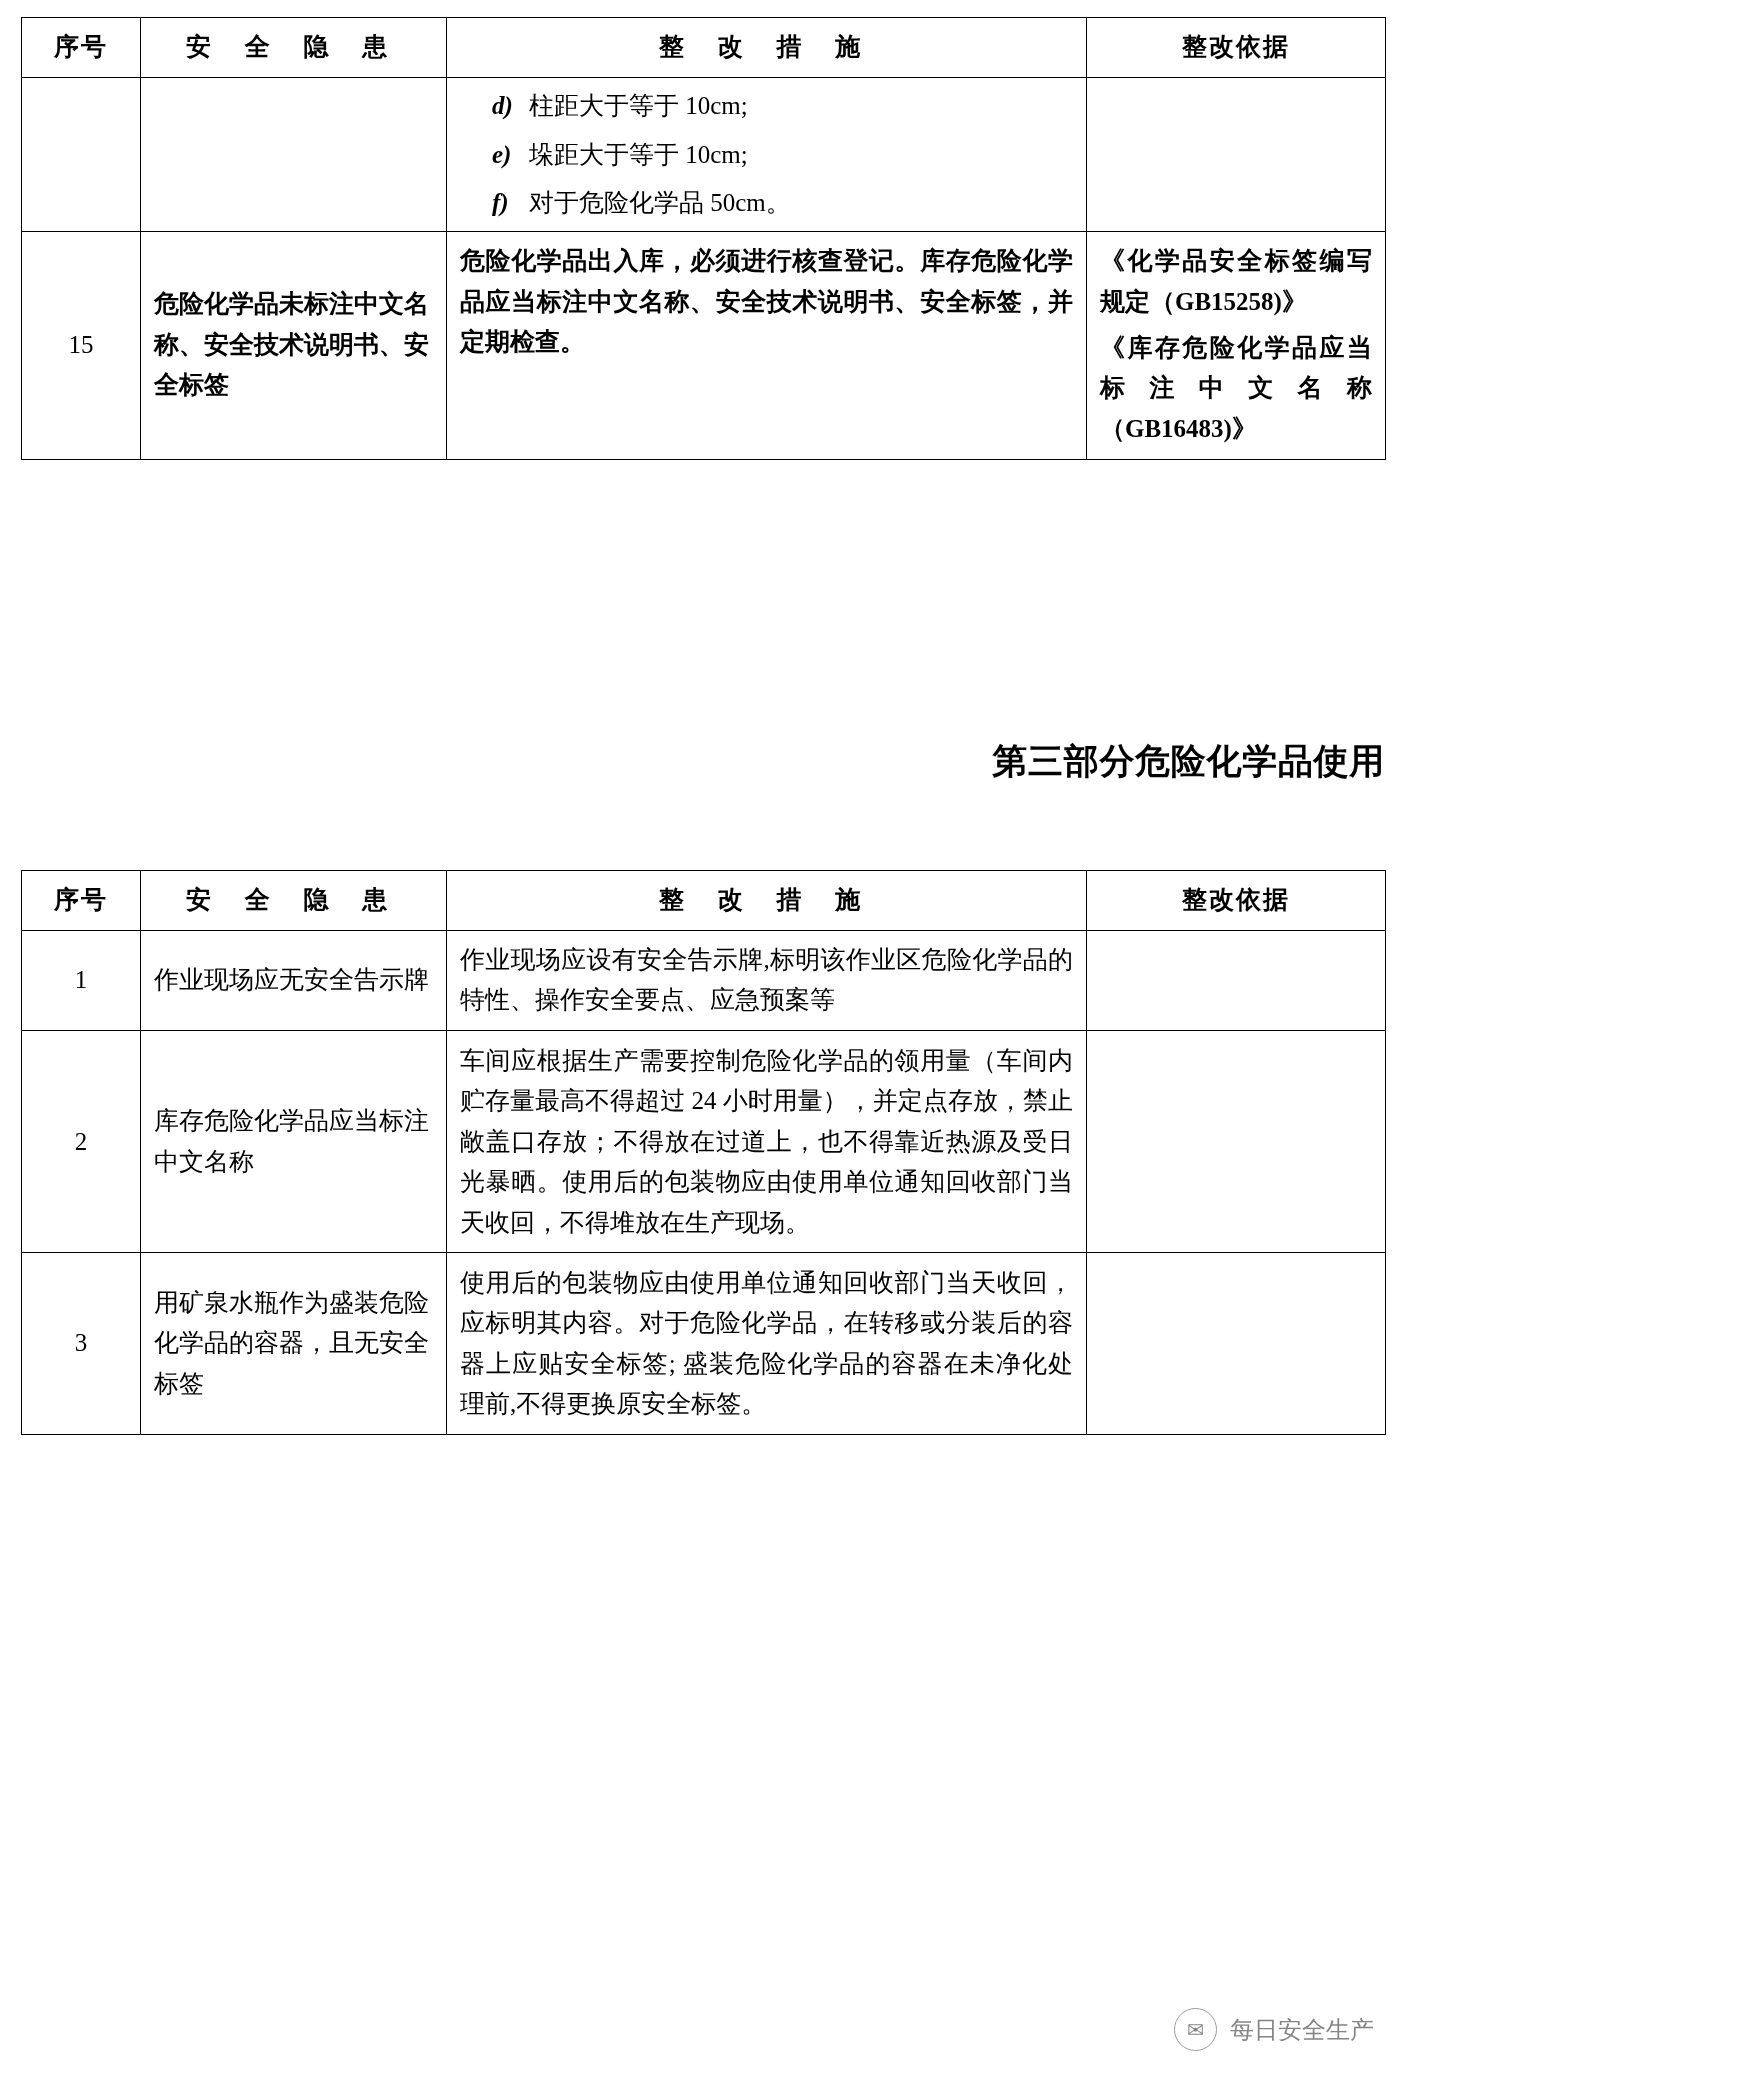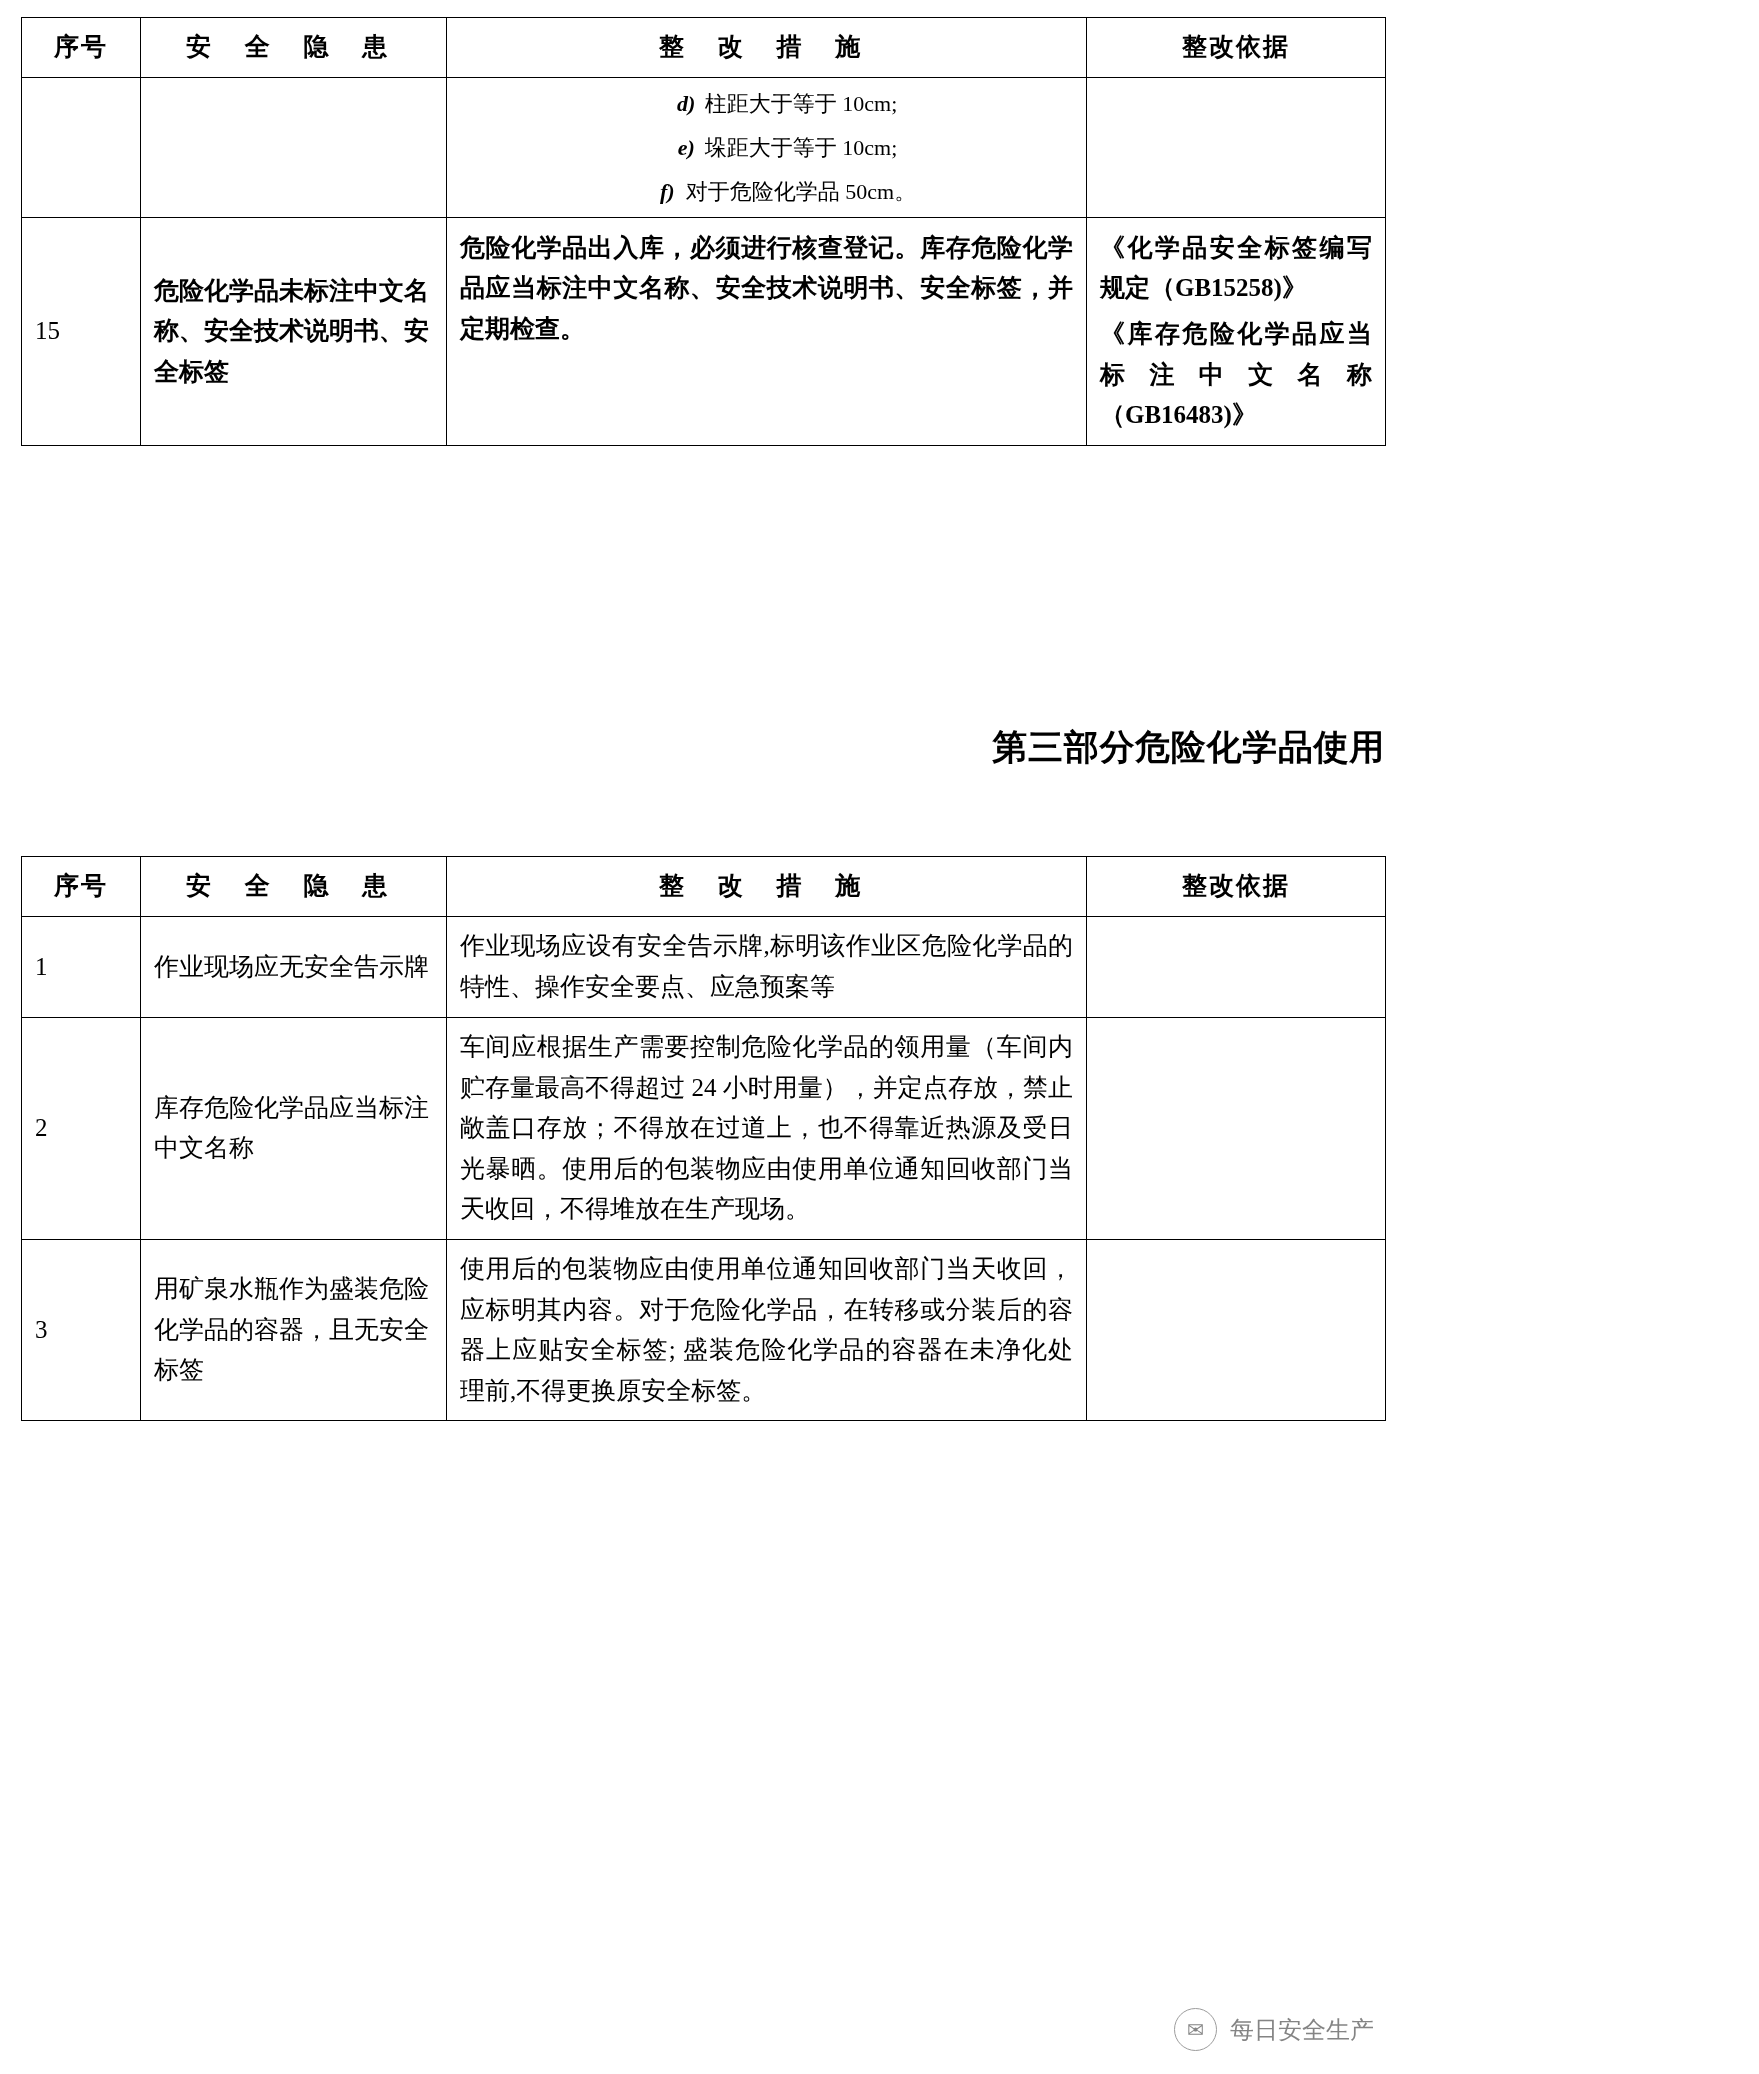--- a/index.html
+++ b/index.html
@@ -48,32 +48,32 @@
     font-weight: bold;
     font-size: 26px;
     letter-spacing: 0.08em;
     padding: 13px 5.6px;
   }
   .hdr-spaced {
     letter-spacing: 0.55em;
     padding-left: 0.55em;
   }
   td.no-cell {
+    text-align: center;
     font-size: 26px;
   }
   .measure-list {
     margin: 0;
     padding: 0;
     list-style: none;
   }
   .measure-list li {
     margin: 0 0 11px 32px;
-    font-size: 22px;
+    font-size: 25px;
     line-height: 1.5;
-    text-align: center;
   }
   .measure-list li:last-child { margin-bottom: 0; }
   .lbl {
     font-weight: bold;
     font-style: italic;
     font-family: "Liberation Serif", serif;
     display: inline-block;
     min-width: 37px;
   }
   .p {

